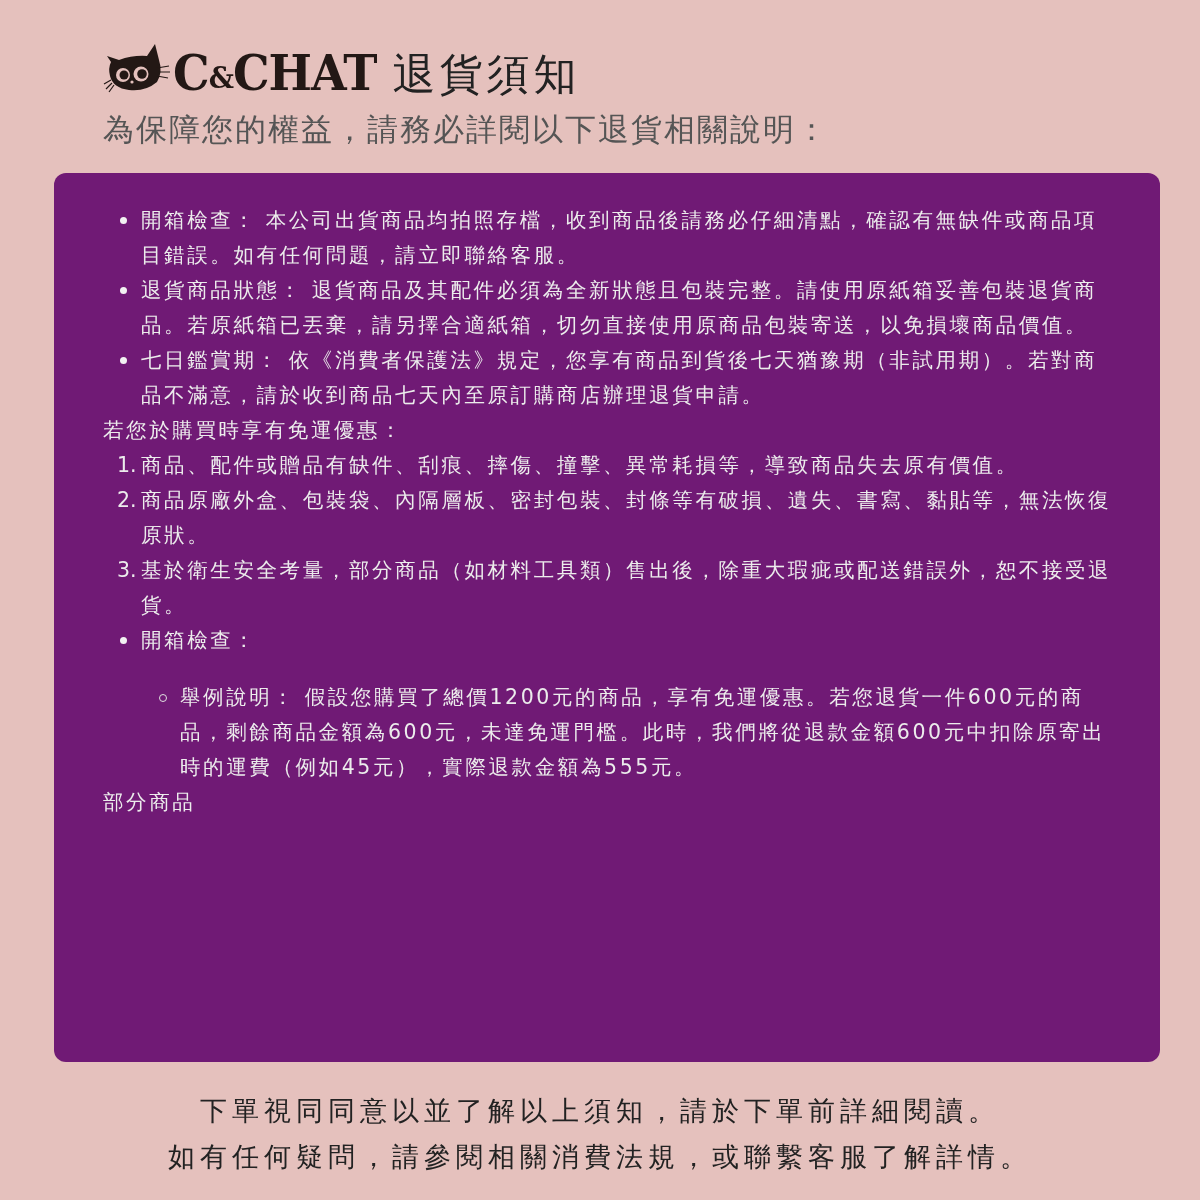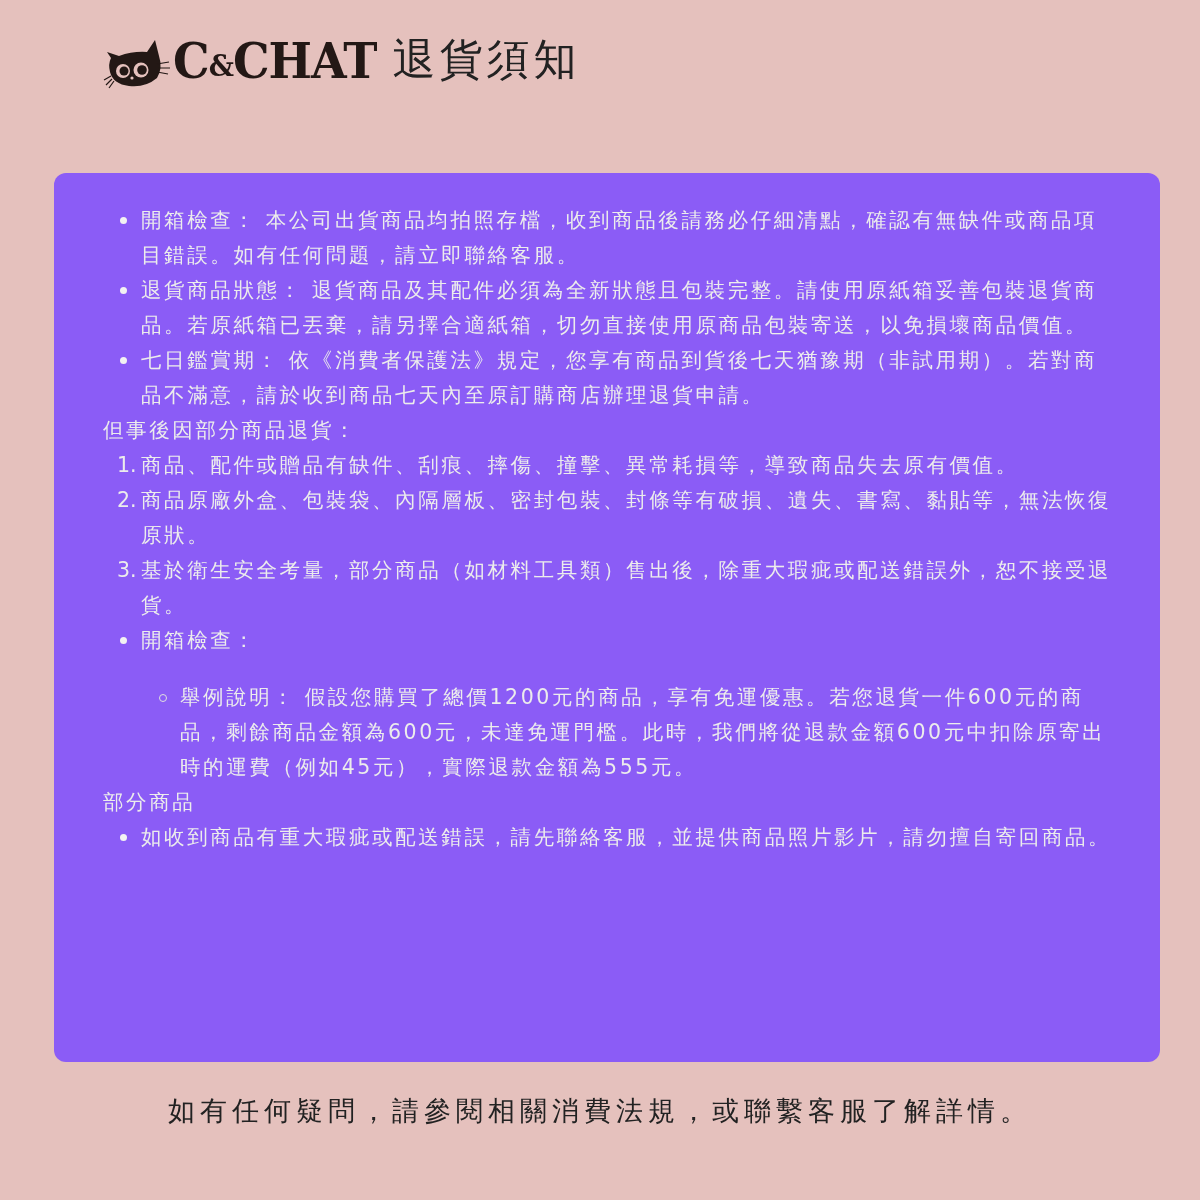--- a/index.html
+++ b/index.html
@@ -4,21 +4,21 @@
 <style>
   html, body { margin: 0; padding: 0; }
   body {
     width: 1200px; height: 1200px;
     background: #e5c1bd;
     position: relative;
     overflow: hidden;
     font-family: "DejaVu Sans", "Liberation Sans", sans-serif;
   }
   .header { position: absolute; left: 103px; top: 38px; width: 1000px; }
-  .brand-row { display: flex; align-items: flex-start; height: 58px; }
+  .brand-row { display: flex; align-items: flex-end; height: 58px; }
   .cat-logo { width: 68px; height: 54px; display: block; }
   .brand-name {
     font-family: "DejaVu Serif", "Liberation Serif", serif;
     font-weight: bold;
     font-size: 46px;
     color: #231815;
     letter-spacing: -1px;
     margin-left: 2px;
     line-height: 1;
     transform: scaleY(1.05);
@@ -28,21 +28,21 @@
     font-size: 43px; color: #222; margin-left: 16px; letter-spacing: 4px; line-height: 1;
   }
   .subtitle {
     margin-top: 12px;
     font-size: 31px; color: #555; letter-spacing: 2px; line-height: 42px;
     white-space: nowrap;
   }
   .panel {
     position: absolute; left: 54px; top: 173px;
     width: 1106px; height: 889px;
-    background: #8b5cf6;
+    background: #701a75;
     border-radius: 12px;
   }
   .content {
     position: absolute; left: 49px; top: 30px; width: 1010px;
     color: #ececec;
     font-size: 20.5px;
     letter-spacing: 2.6px;
     line-height: 35px;
   }
   .bullet-item { position: relative; padding-left: 38px; }
@@ -80,20 +80,21 @@
       <circle cx="38" cy="32" r="7.5" fill="#e5c1bd"></circle>
       <circle cx="39" cy="32" r="4.8" fill="#231815"></circle>
       <circle cx="29" cy="40" r="1.6" fill="#e5c1bd"></circle>
 
       <path d="M54 26 L66 24 M55 30 L67 30 M54 34 L65 36" stroke="#231815" stroke-width="1.2"></path>
       <path d="M8 38 L1 42 M9 41 L3 47 M11 43 L6 50" stroke="#231815" stroke-width="1.2"></path>
     </svg>
     <span class="brand-name"><span>C</span><span class="brand-amp">&amp;</span><span>CHAT</span></span>
     <span class="title">退貨須知</span>
   </div>
+  <div class="subtitle">為保障您的權益，請務必詳閱以下退貨相關說明：</div>
 </div>
 
 <div class="panel">
   <div class="content">
 
     <div class="bullet-item">
       <span class="bullet-dot"></span>
       <span>開箱檢查：</span>
       <span>本公司出貨商品均拍照存檔，收到商品後請務必仔細清點，確認有無缺件或商品項目錯誤。如有任何問題，請立即聯絡客服。</span>
     </div>
@@ -101,21 +102,21 @@
       <span class="bullet-dot"></span>
       <span>退貨商品狀態：</span>
       <span>退貨商品及其配件必須為全新狀態且包裝完整。請使用原紙箱妥善包裝退貨商品。若原紙箱已丟棄，請另擇合適紙箱，切勿直接使用原商品包裝寄送，以免損壞商品價值。</span>
     </div>
     <div class="bullet-item">
       <span class="bullet-dot"></span>
       <span>七日鑑賞期：</span>
       <span>依《消費者保護法》規定，您享有商品到貨後七天猶豫期（非試用期）。若對商品不滿意，請於收到商品七天內至原訂購商店辦理退貨申請。</span>
     </div>
 
-    <div class="section-heading">但事後因部分商品退貨：</div>
+    <div class="section-heading">若您於購買時享有免運優惠：</div>
     <div class="num-item">
       <span class="num-label">1.</span>
       <span>商品、配件或贈品有缺件、刮痕、摔傷、撞擊、異常耗損等，導致商品失去原有價值。</span>
     </div>
     <div class="num-item">
       <span class="num-label">2.</span>
       <span>商品原廠外盒、包裝袋、內隔層板、密封包裝、封條等有破損、遺失、書寫、黏貼等，無法恢復原狀。</span>
     </div>
     <div class="num-item">
       <span class="num-label">3.</span>
@@ -126,23 +127,20 @@
       <span class="bullet-dot"></span>
       <span>開箱檢查：</span>
     </div>
     <div class="sub-item">
       <span class="sub-dot"></span>
       <span>舉例說明：</span>
       <span>假設您購買了總價1200元的商品，享有免運優惠。若您退貨一件600元的商品，剩餘商品金額為600元，未達免運門檻。此時，我們將從退款金額600元中扣除原寄出時的運費（例如45元），實際退款金額為555元。</span>
     </div>
 
     <div class="section-heading">部分商品</div>
-    <div class="bullet-item">
-      <span class="bullet-dot"></span>
-      <span>如收到商品有重大瑕疵或配送錯誤，請先聯絡客服，並提供商品照片影片，請勿擅自寄回商品。</span>
-    </div>
 
   </div>
 </div>
 
 <div class="footer">
+  <div>下單視同同意以並了解以上須知，請於下單前詳細閱讀。</div>
   <div>如有任何疑問，請參閱相關消費法規，或聯繫客服了解詳情。</div>
 </div>
 
 </body></html>

